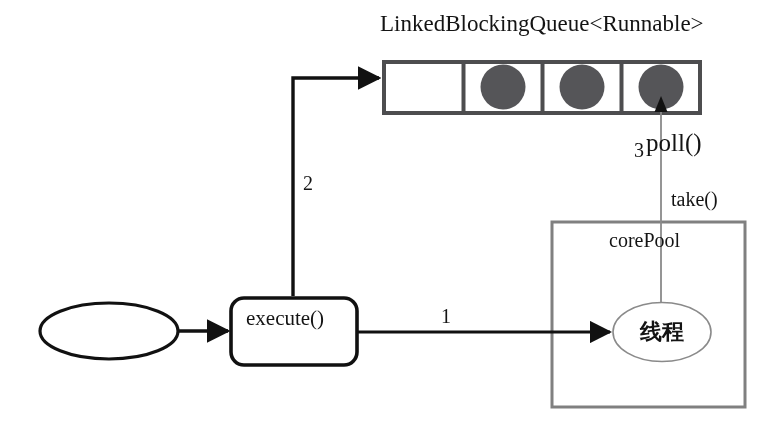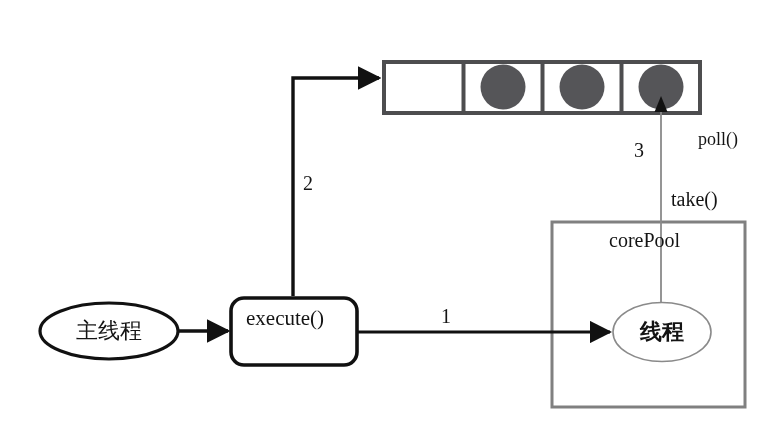--- a/index.html
+++ b/index.html
@@ -28,23 +28,23 @@
     color: #141414;
     font-family: "Liberation Serif", "DejaVu Serif", serif;
   }
   #queue-title {
     left: 380px;
     top: 11px;
     font-size: 23px;
     letter-spacing: 0px;
   }
   #label-poll {
-    left: 698px;
+    left: 646px;
     top: 129px;
-    font-size: 18px;
+    font-size: 25px;
   }
   #label-take {
     left: 671px;
     top: 188px;
     font-size: 20px;
   }
   #label-three {
     left: 634px;
     top: 139px;
     font-size: 20px;
@@ -124,32 +124,32 @@
 
     <line x1="358" y1="332" x2="610" y2="332" stroke="#111111" stroke-width="3.2" marker-end="url(#arrow-black)"></line>
 
     <path d="M 293 296 L 293 78 L 379 78" fill="none" stroke="#111111" stroke-width="3.4" marker-end="url(#arrow-black)"></path>
 
     <line x1="661" y1="302" x2="661" y2="222" stroke="#8a8a8a" stroke-width="1.8"></line>
     <line x1="661" y1="222" x2="661" y2="105" stroke="#8a8a8a" stroke-width="1.8"></line>
     <path d="M 661 96 L 654.5 112 L 667.5 112 z" fill="#111111"></path>
   </svg>
 
+  <div class="lbl" id="queue-title">LinkedBlockingQueue&lt;Runnable&gt;</div>
 
   <div class="lbl" id="label-three">3</div>
 
   <div class="lbl" id="label-poll">poll()</div>
 
   <div class="lbl" id="label-take">take()</div>
 
   <div class="lbl" id="label-two">2</div>
 
   <div class="lbl" id="label-one">1</div>
 
   <div class="lbl" id="label-execute">execute()</div>
 
   <div class="lbl" id="label-corepool">corePool</div>
 
-  <div class="lbl" id="label-mainthread">主线程</div>
 
   <div class="lbl" id="label-worker">线程</div>
 
 </div>
 
 </body></html>

